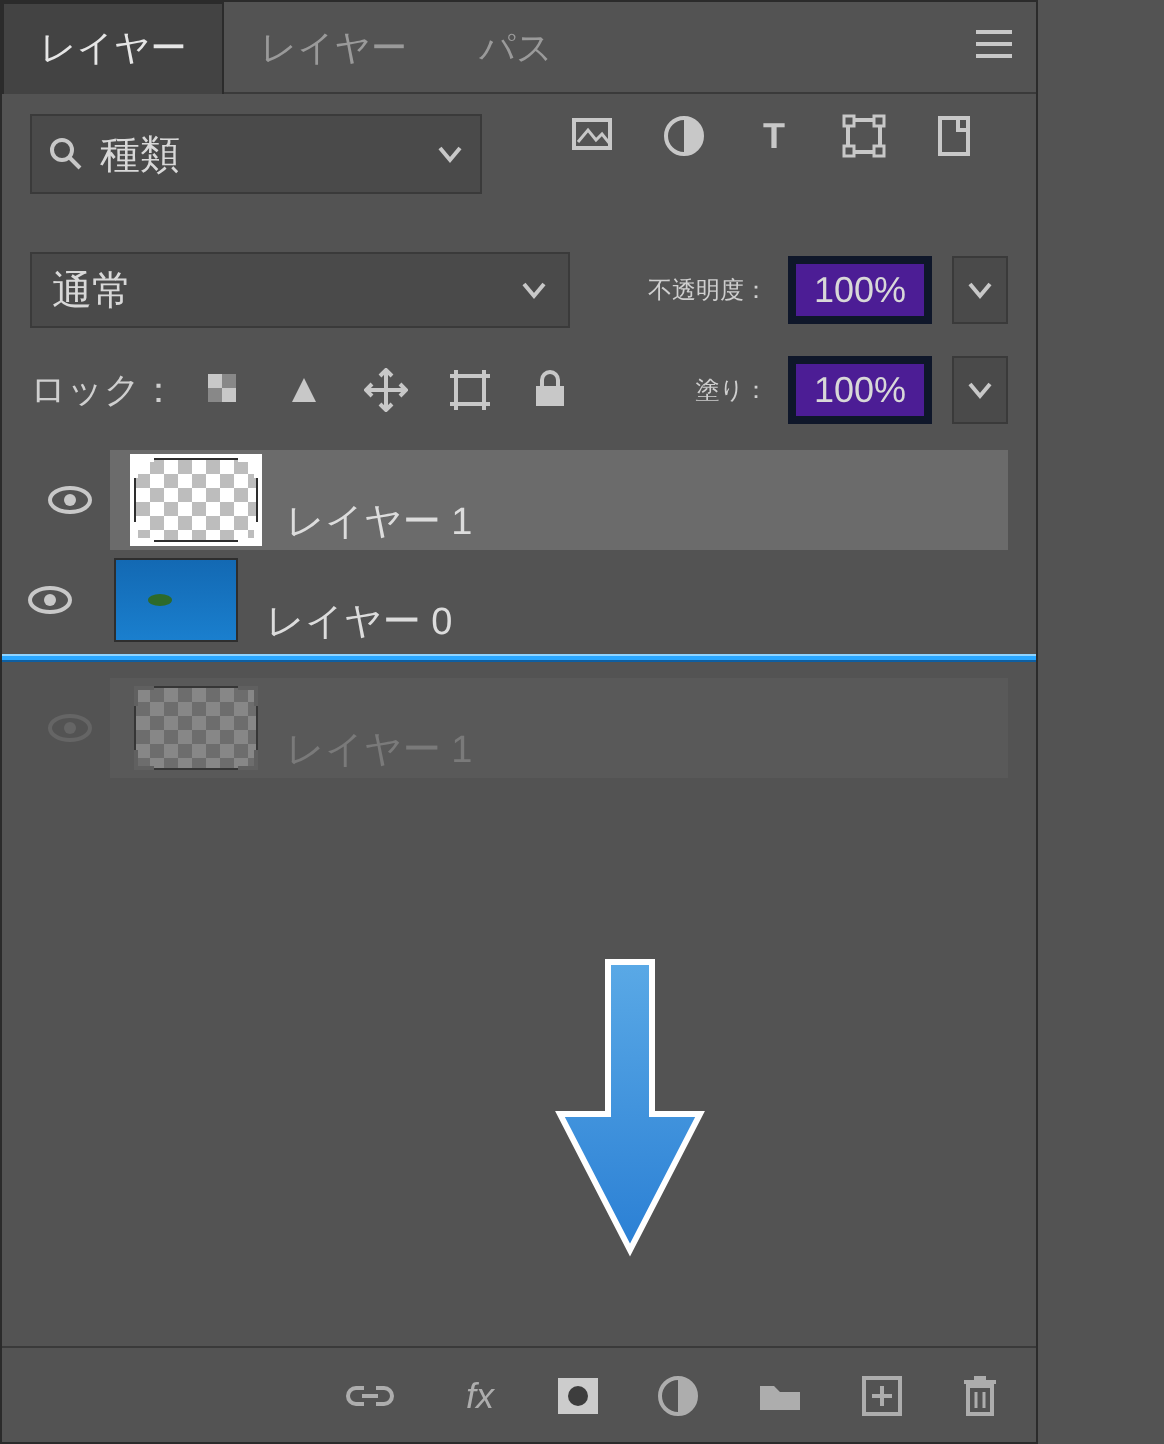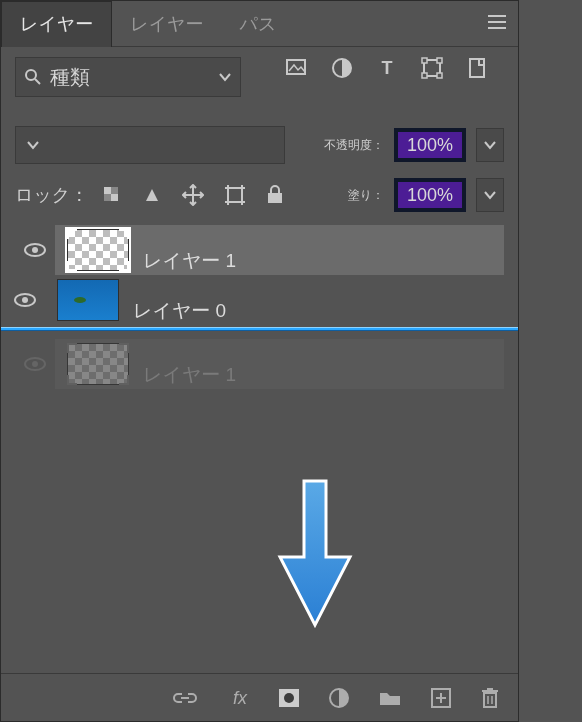--- a/index.html
+++ b/index.html
@@ -138,20 +138,21 @@
               <rect x="3" y="2" width="14" height="18" fill="none" stroke="#c8c8c8" stroke-width="2"></rect>
               <polyline points="12,2 12,8 17,8" fill="none" stroke="#c8c8c8" stroke-width="2"></polyline>
             </svg>
           </span>
       </div>
       <div class="fill-dot"></div>
     </div>
 
     <div class="blend-row">
       <div class="blend-select">
+        <span class="label">通常</span>
         <span>
             <svg width="14" height="10">
               <polyline points="2,2 7,8 12,2" fill="none" stroke="#c8c8c8" stroke-width="2"></polyline>
             </svg>
           </span>
       </div>
       <span class="prop-label">不透明度：</span>
       <div class="value-box">100%</div>
       <div class="chev-box">
           <svg width="14" height="10">

